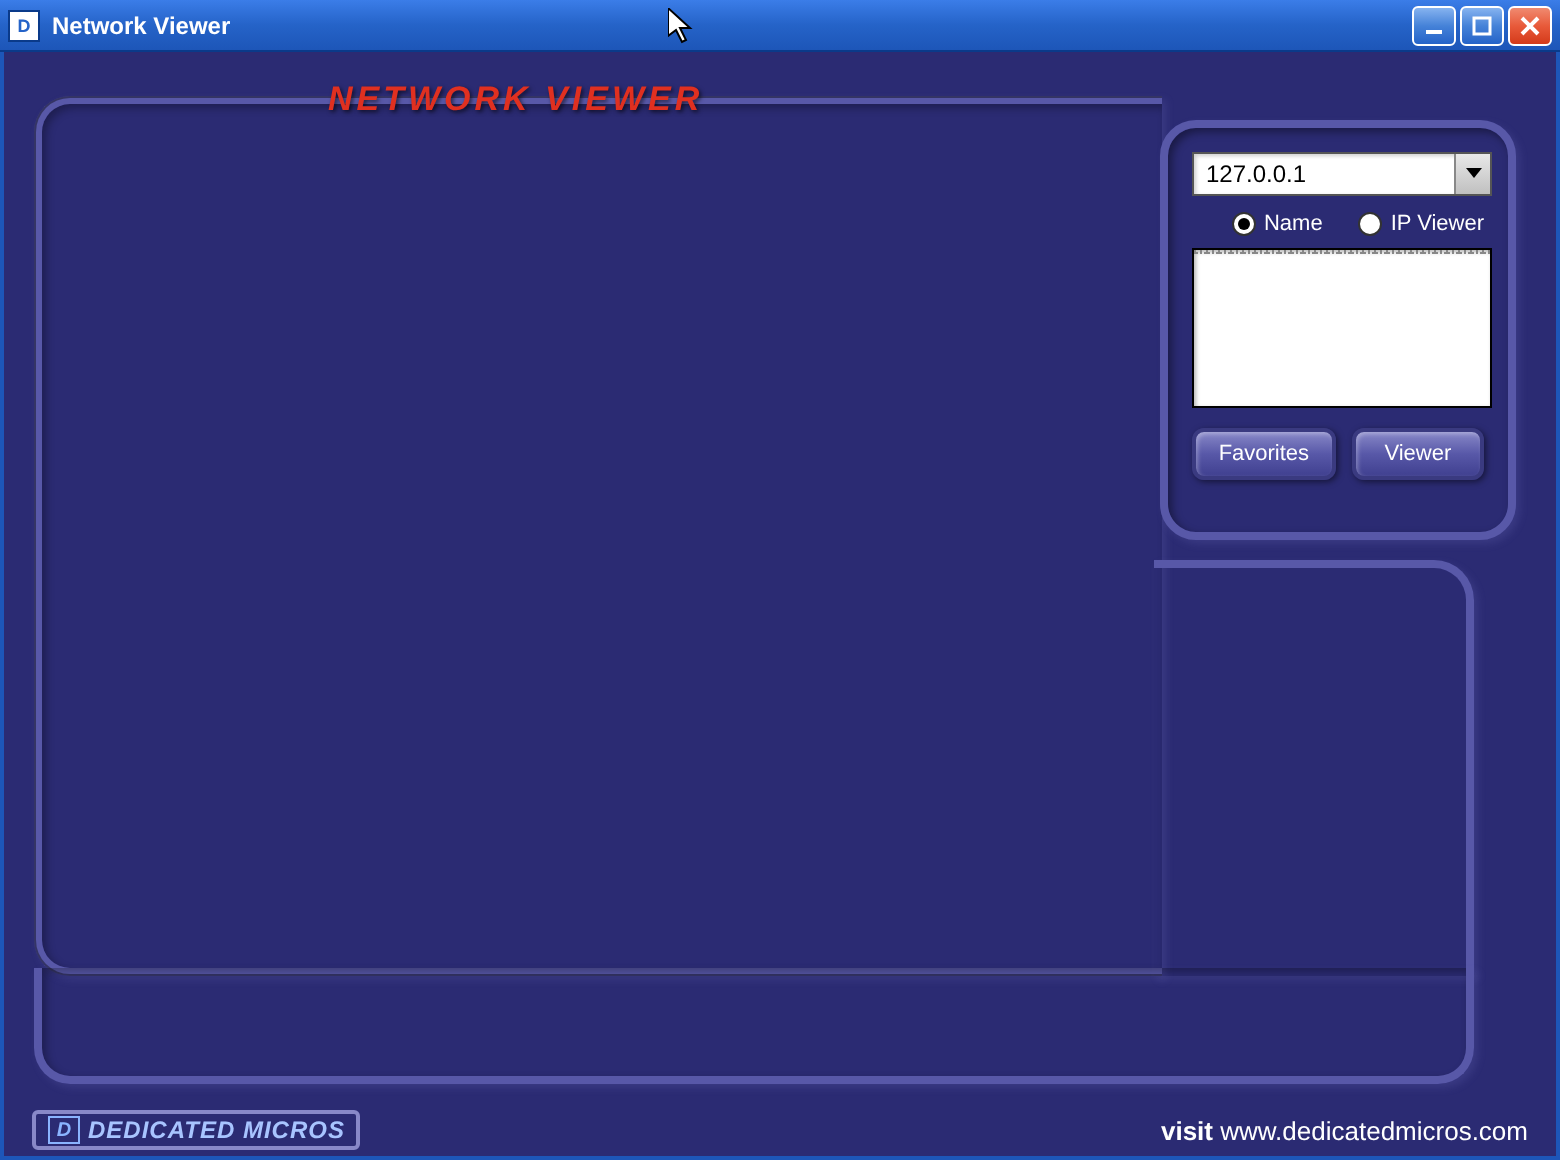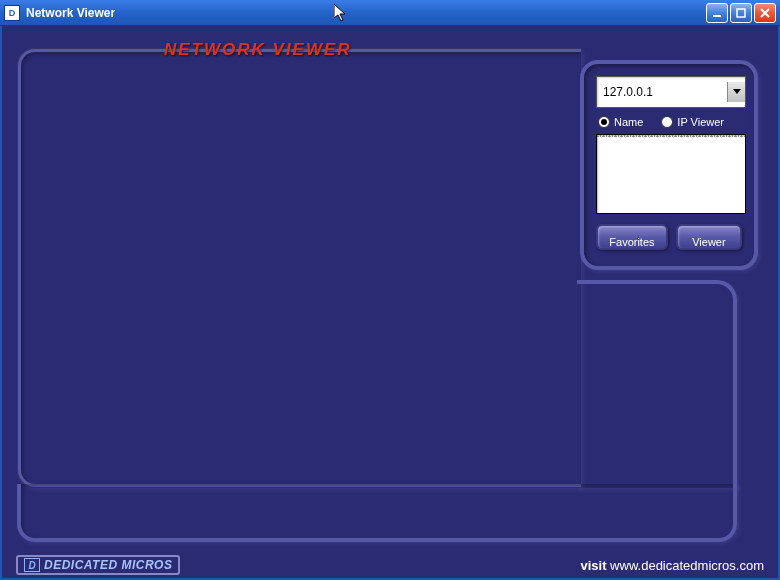--- a/index.html
+++ b/index.html
@@ -143,21 +143,21 @@
       width: 178px;
       height: 210px;
       border: 4px solid #5858a8;
       border-radius: 18px;
       background: #2b2b73;
       box-shadow: inset 2px 2px 4px rgba(0,0,0,0.4), 2px 2px 4px rgba(120,120,200,0.2);
       padding: 12px;
     }
     .ip-select {
       width: 150px;
-      height: 32px;
+      height: 22px;
       background: #fff;
       border: 1px solid #555;
       display: flex;
       align-items: center;
       box-shadow: inset 1px 1px 2px rgba(0,0,0,0.2);
       margin-bottom: 8px;
     }
     .ip-select-text {
       flex: 1;
       padding: 0 6px;
@@ -172,20 +172,21 @@
       display: flex;
       align-items: center;
       justify-content: center;
       cursor: pointer;
     }
     .radio-row {
       display: flex;
       gap: 18px;
       margin-bottom: 6px;
       padding-left: 2px;
+      justify-content: flex-end;
     }
     .radio-item {
       display: flex;
       align-items: center;
       gap: 4px;
       color: #fff;
       font-size: 11px;
       cursor: pointer;
     }
     .radio-circle {
@@ -227,21 +228,21 @@
       background: linear-gradient(to bottom, #8888c8 0%, #5858a8 50%, #404090 100%);
       border: 2px solid #3a3a80;
       border-radius: 6px;
       color: #fff;
       font-size: 11px;
       font-family: Tahoma, Arial, sans-serif;
       cursor: pointer;
       box-shadow: inset 1px 1px 2px rgba(255,255,255,0.3), 1px 1px 3px rgba(0,0,0,0.5);
       padding: 0 10px;
       display: flex;
-      align-items: flex-end;
+      align-items: center;
       justify-content: center;
     }
     .footer {
       position: absolute;
       left: 0;
       right: 0;
       bottom: 0;
       height: 26px;
       display: flex;
       align-items: center;

